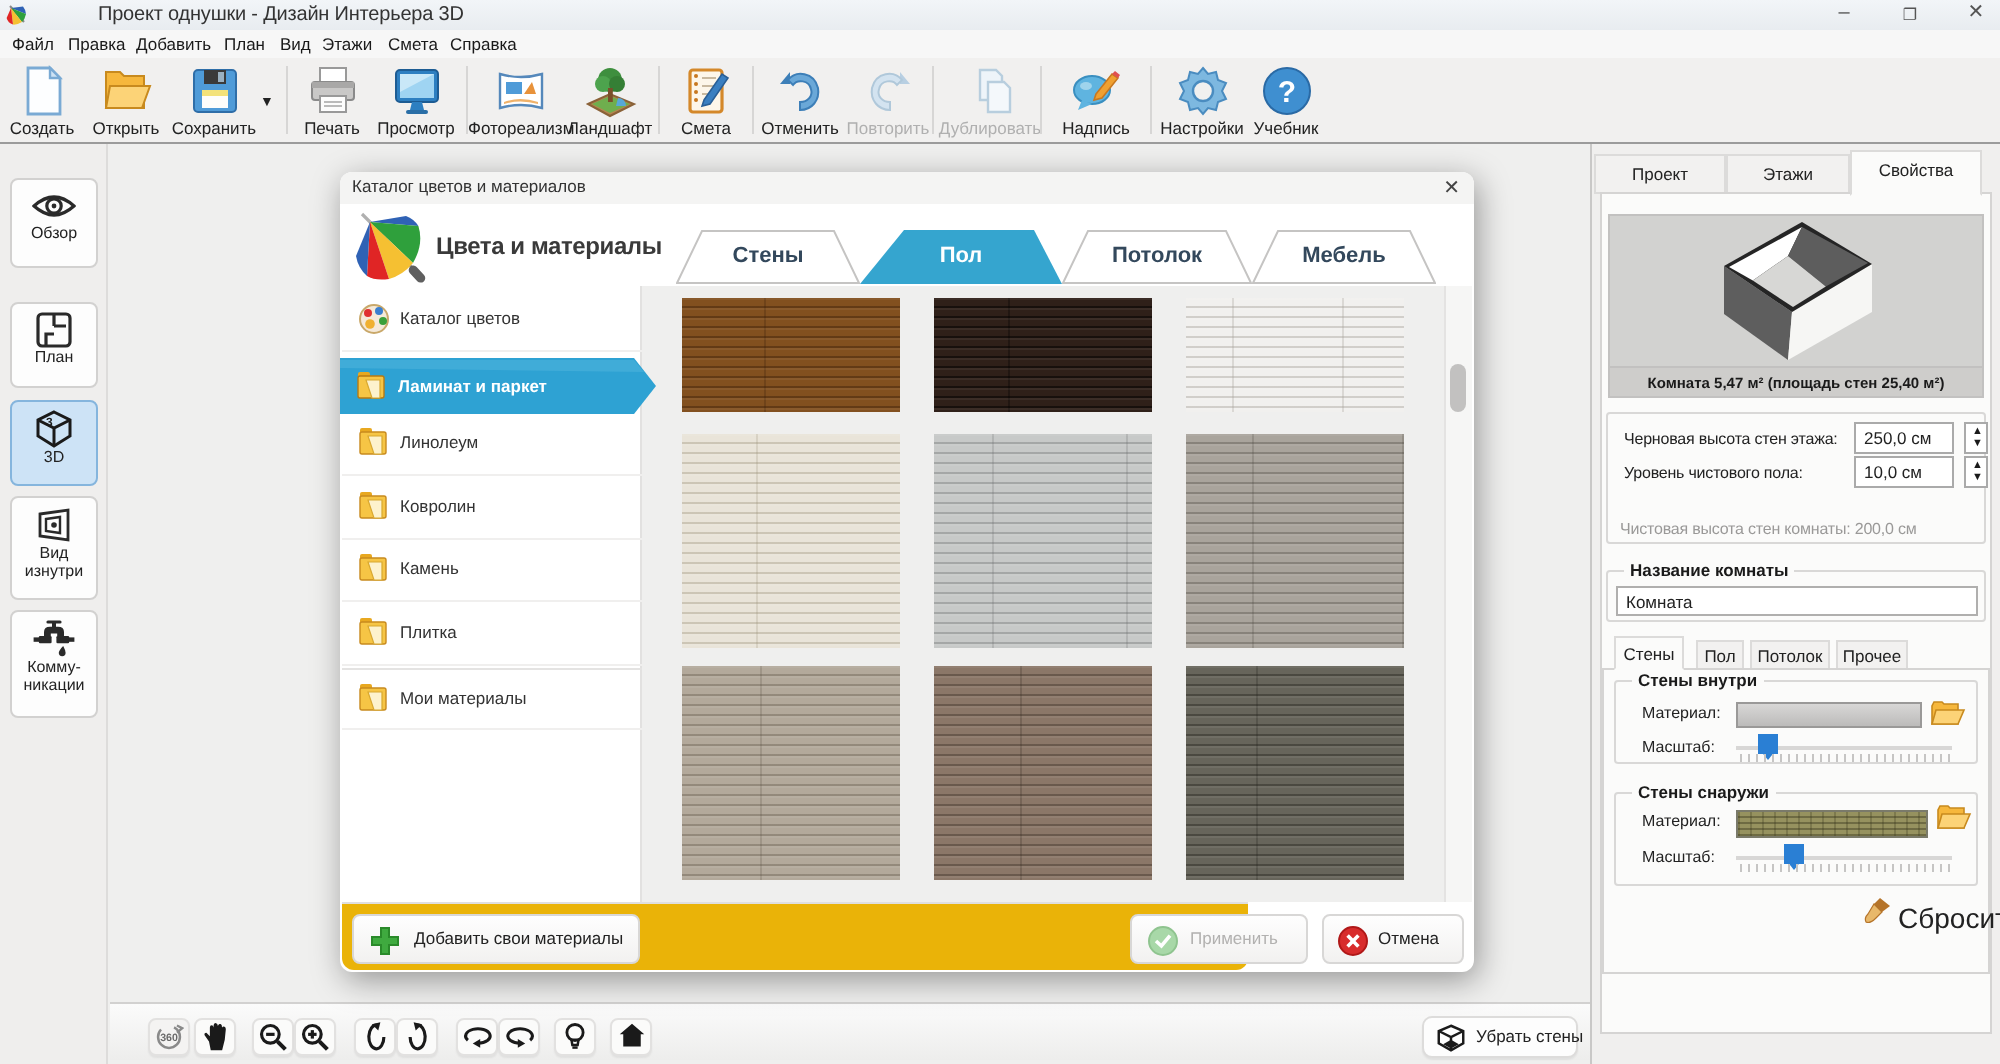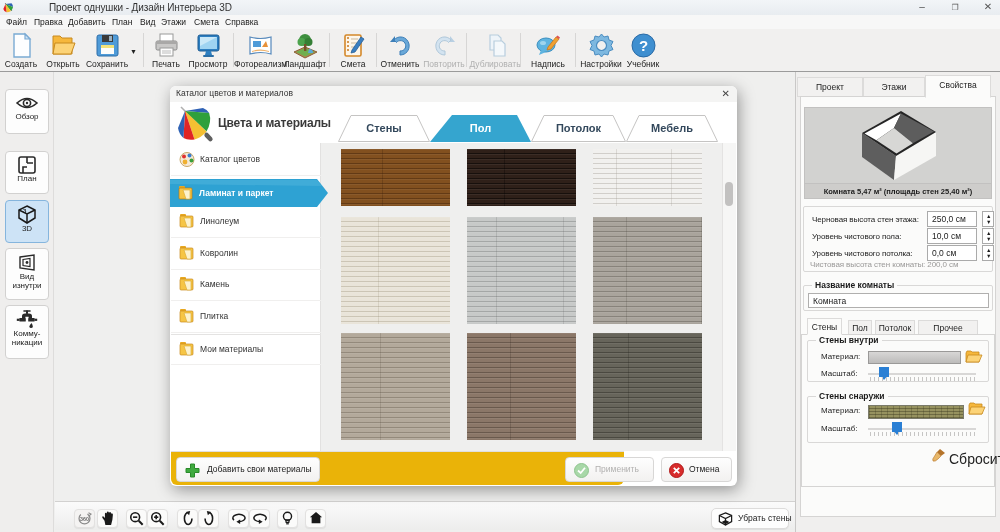--- a/index.html
+++ b/index.html
@@ -284,33 +284,32 @@
       <polygon points="96,5.5 59.5,25.5 71.4,32.3 89,20" fill="#ffffff"></polygon>
       <polygon points="96,5.5 129,23.5 107.9,35.3 89,20" fill="#5d5d5d"></polygon>
       <polygon points="89,20 107.9,35.3 91.5,45.5 71.4,32.3" fill="#d7d7d5"></polygon>
     </svg>
   </div>
   <div style="position:absolute;left:8px;top:111px;width:188px;height:16px;background:#cecdcb;border:1px solid #c2c1c0;z-index:4;text-align:center;font-size:7.5px;font-weight:bold;color:#1a1a1a;line-height:16px;white-space:nowrap;">Комната 5,47 м²  (площадь стен 25,40 м²)</div>
 
   <div class="grp" style="left:7px;top:134px;width:190px;height:66px;z-index:4;">
     <div class="spinrow" style="top:8px;">Черновая высота стен этажа:<span class="spinbox">250,0 см</span><span class="spinbtn"></span></div>
     <div class="spinrow" style="top:25px;">Уровень чистового пола:<span class="spinbox">10,0 см</span><span class="spinbtn"></span></div>
-    <div class="spinrow" style="top:42px;">Уровень чистового потолка:<span class="spinbox">0,0 см</span><span class="spinbtn"></span></div>
   </div>
   <div style="position:absolute;left:14px;top:188px;font-size:8px;letter-spacing:-0.1px;color:#9a9998;z-index:4;white-space:nowrap;">Чистовая высота стен комнаты: 200,0 см</div>
 
   <div class="grp" style="left:7px;top:213px;width:190px;height:26px;z-index:4;">
     <b>Название комнаты</b>
     <div style="position:absolute;left:4px;top:7px;width:181px;height:15px;background:#fff;border:1px solid #b0afae;font-size:8.5px;color:#222;padding:2px 0 0 4px;">Комната</div>
   </div>
 
   <div class="rtab act" style="left:11px;top:246px;width:35px;height:17px;line-height:16px;z-index:5;">Стены</div>
   <div class="rtab" style="left:52px;top:248px;width:24px;height:15px;line-height:14px;z-index:4;">Пол</div>
   <div class="rtab" style="left:79px;top:248px;width:40px;height:15px;line-height:14px;z-index:4;">Потолок</div>
-  <div class="rtab" style="left:122px;top:248px;width:60px;height:15px;line-height:14px;z-index:4;">Прочее</div>
+  <div class="rtab" style="left:122px;top:248px;width:36px;height:15px;line-height:14px;z-index:4;">Прочее</div>
   <div style="position:absolute;left:5px;top:262px;width:194px;height:153px;background:#fbfbfa;border:1px solid #d5d4d3;z-index:4;"></div>
 
   <div class="grp" style="left:11px;top:268px;width:182px;height:42px;z-index:5;">
     <b>Стены внутри</b>
     <span style="position:absolute;left:13px;top:11px;font-size:8px;color:#222;">Материал:</span>
     <div style="position:absolute;left:60px;top:10px;width:93px;height:13px;background:linear-gradient(#d8d7d6,#bcbbba);border:1px solid #9a9998;"></div>
     <svg style="position:absolute;left:157px;top:9px;" width="18" height="14" viewBox="0 0 18 14">
         <path d="M1 3 L1 12 L14 12 L14 2 L7 2 L6 1 L2 1 Z" fill="#f6b73c" stroke="#c88a1e" stroke-width=".8"></path>
         <path d="M3 5 L17 5 L14 12 L1 12 Z" fill="#fcd377" stroke="#c88a1e" stroke-width=".8"></path>
       </svg>

